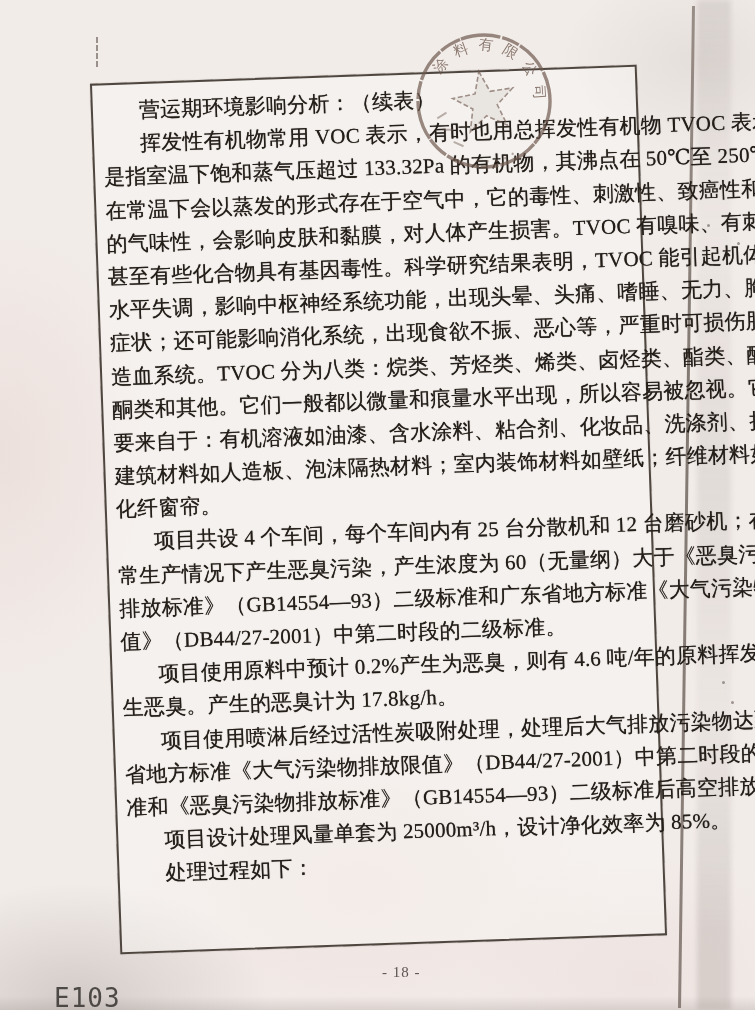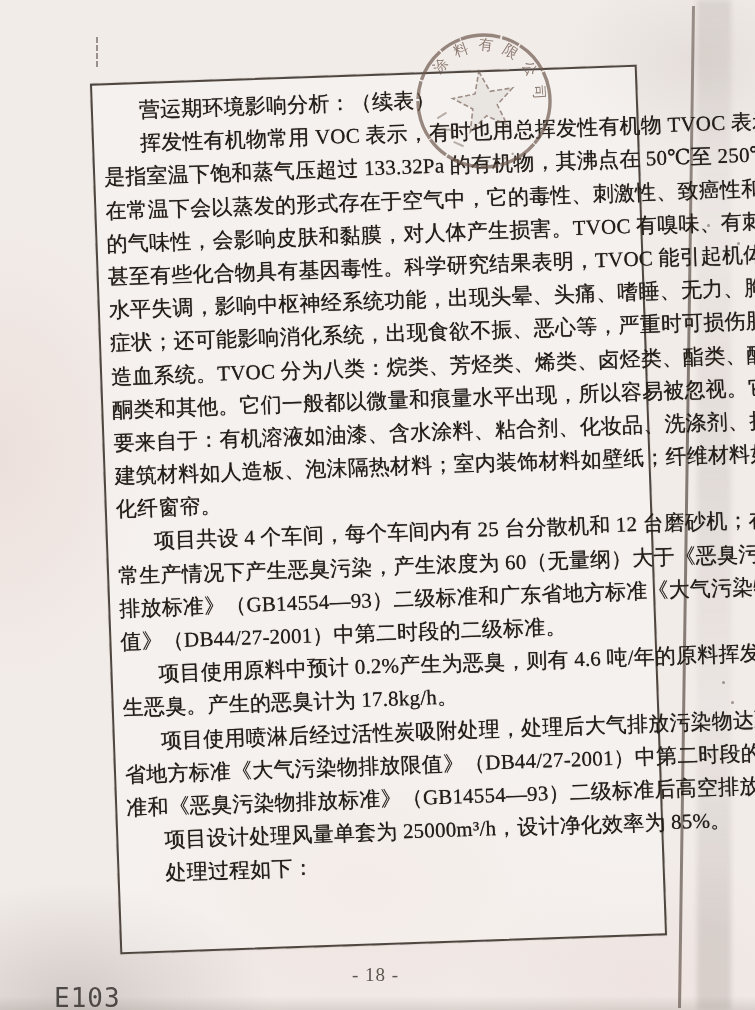--- a/index.html
+++ b/index.html
@@ -64,21 +64,21 @@
     transform:rotate(-10deg);}
   .stamp .ring{stroke:var(--stamp);fill:none;stroke-width:3.4;opacity:.7;
     stroke-dasharray:34 1.5 22 1 40 2 18 1.5;}
   .stamp .star{stroke:var(--stamp);fill:rgba(111,90,79,.12);
     stroke-width:1.6;opacity:.65;stroke-dasharray:5 2.5;}
   .stamp .ringtext{fill:var(--stamp);font-size:14.5px;letter-spacing:9px;
     opacity:.78;font-family:"Liberation Serif","DejaVu Serif",serif;}
   .stamp .scratch{stroke:var(--stamp);stroke-width:2;opacity:.45;fill:none;}
   .stamp .dot{fill:var(--stamp);opacity:.5;}
   .page-number{
-    position:absolute;left:352px;top:964px;font-size:19px;
+    position:absolute;left:382px;top:964px;font-size:15px;
     letter-spacing:1px;color:var(--pagenum);
   }
   .corner-code{
     position:absolute;left:54px;top:983px;font-size:26px;
     font-family:"DejaVu Sans Mono","Liberation Mono",monospace;
     color:var(--code);letter-spacing:1px;transform:scaleY(1.05);opacity:.9;
   }
 </style>
 </head>
 <body>

